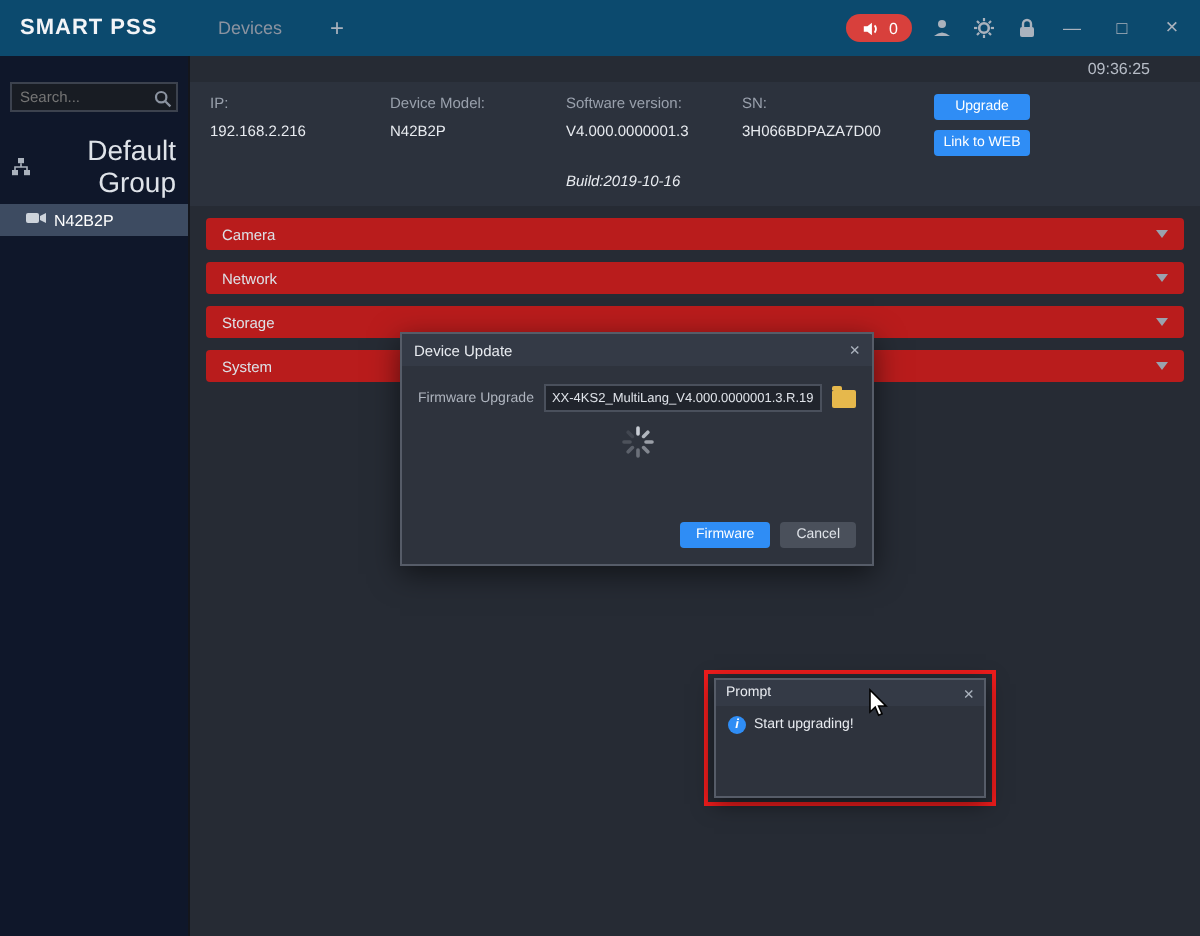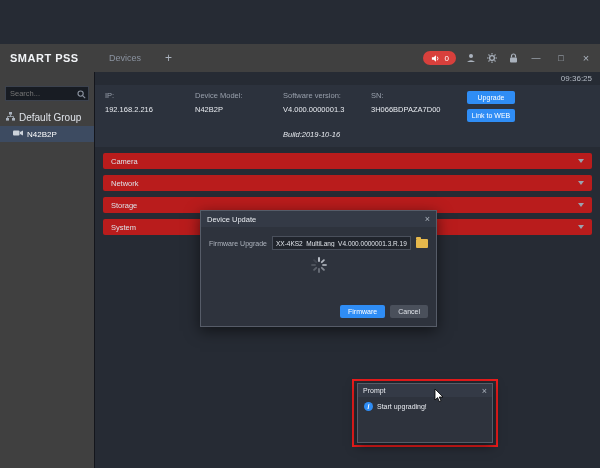--- a/index.html
+++ b/index.html
@@ -1,47 +1,47 @@
 <!DOCTYPE html>
 <html><head>
 <meta charset="utf-8">
 <style>
   * { margin:0; padding:0; box-sizing:border-box; }
   html,body { width:600px; height:468px; }
   body { font-family:"Liberation Sans", sans-serif; background:#262b34; overflow:hidden; }
   .app { position:relative; width:600px; height:468px; background:#262b34; }
 
   
-  .titlebar { height:28px; background:#404040; display:flex; align-items:stretch;margin-top:44px; }
+  .titlebar { height:28px; background:#0c4a6e; display:flex; align-items:stretch; }
   .logo { width:95px; display:flex; align-items:center; padding-left:10px;
           font-size:11px; font-weight:bold; color:#f2f4f7; letter-spacing:.5px; }
   .tab { padding:0 14px; display:flex; align-items:center; font-size:9px; color:#8b93a0; cursor:default; }
   .tab.active { background:#252b36; color:#eef1f5; box-shadow:inset 0 2px 0 #2f8df5; }
   .tab-add { padding:0 10px; display:flex; align-items:center; font-size:12px; color:#aab2bd; }
   .tb-right { margin-left:auto; display:flex; align-items:center; gap:9px; padding-right:6px; }
   .alarm-pill { display:flex; align-items:center; gap:3px; background:#d8403c; border-radius:8px;
                 height:14px; padding:0 7px; font-size:8px; color:#fff; }
   .tb-icon { width:12px; height:12px; display:flex; align-items:center; justify-content:center; }
   .win-btn { width:16px; text-align:center; color:#aab2bd; font-size:9px; line-height:28px; }
   .win-btn.close { font-size:11px; }
 
   
   .body-row { display:flex; height:440px; }
-  .sidebar { width:95px; background:#404040; border-right:1px solid #14161c; }
+  .sidebar { width:95px; background:#0f172a; border-right:1px solid #14161c; }
   .search-wrap { margin:10px 5px 8px 5px; position:relative; }
   .search-input { width:100%; height:15px; background:#181c23; border:1px solid #3c424e;
                   color:#c6cbd3; font-size:7.5px; padding:0 15px 0 4px; font-family:"Liberation Sans",sans-serif; }
   .search-icon { position:absolute; right:3px; top:3px; }
-  .tree-group { display:flex; align-items:center; gap:4px; padding:3px 6px; font-size:10px; color:#dfe3e9;text-align:right; }
+  .tree-group { display:flex; align-items:center; gap:4px; padding:3px 6px; font-size:14px; color:#dfe3e9;text-align:right; }
   .tree-device { display:flex; align-items:center; gap:4px; padding:3px 6px 3px 13px; font-size:8px;
                  color:#ffffff; background:#3d4b61; }
 
   .content { flex:1; display:flex; flex-direction:column; }
   .time-row { height:13px; display:flex; justify-content:flex-end; align-items:center;
-              padding-right:8px; font-size:8px; color:#b6bcc6; }
+              padding-right:25px; font-size:8px; color:#b6bcc6; }
 
   
   .info-panel { background:#2c323d; padding:6px 10px 8px 10px; display:flex; }
   .info-col { font-size:7.5px; }
   .info-label { color:#99a0ac; margin-bottom:5px; }
   .info-value { color:#e8ebf0; }
   .info-sub { color:#e8ebf0; margin-top:16px;font-style:italic; }
   .col-ip { width:90px; } .col-model { width:88px; } .col-sw { width:88px; } .col-sn { width:96px; }
   .btn-col { display:flex; flex-direction:column; gap:5px; }
   .btn-blue { background:#2f8df5; color:#fff; font-size:7px; height:13px; width:48px;

